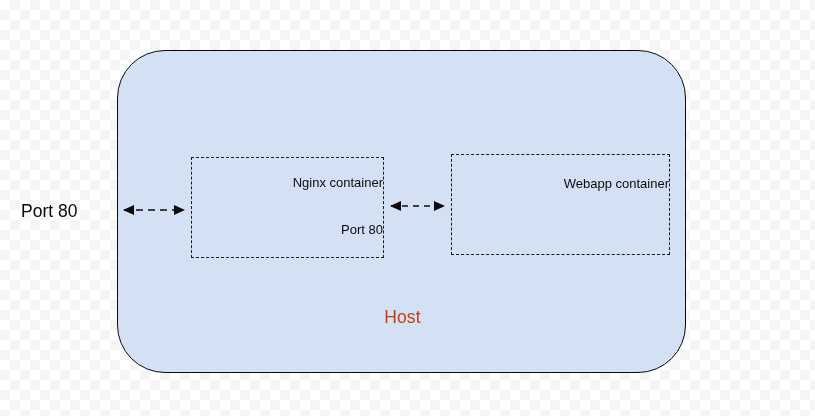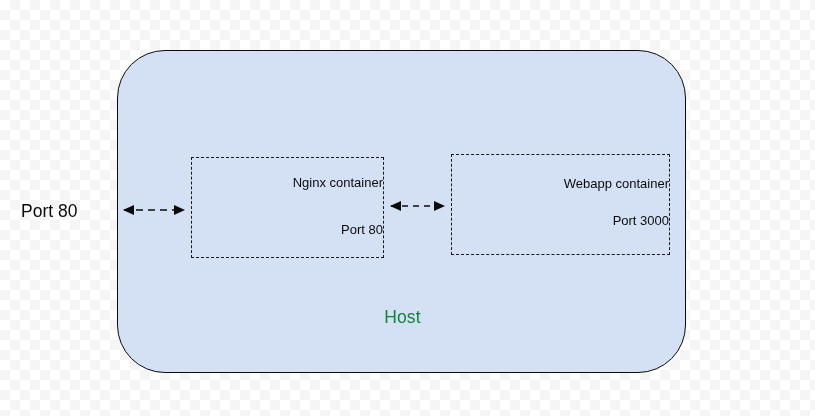--- a/index.html
+++ b/index.html
@@ -37,21 +37,21 @@
     border-radius: 48px;
     background: #d4e1f5;
   }
   .host-label {
     position: absolute;
     left: 0;
     top: 258px;
     width: 569px;
     text-align: center;
     font-size: 17.5px;
-    color: #15803d;
+    color: #c2410c;
     line-height: 1;
     letter-spacing: 0.1px;
   }
 
   
   .container-box {
     position: absolute;
     box-sizing: border-box;
     border: 1.6px dashed #1a1a1a;
     background: transparent;
@@ -116,21 +116,20 @@
     <div class="host-label">Host</div>
   </div>
 
   <div class="container-box" id="nginx-container">
     <div class="ctitle">Nginx container</div>
     <div class="cport">Port 80</div>
   </div>
 
   <div class="container-box" id="webapp-container">
     <div class="ctitle">Webapp container</div>
-    <div class="cport">Port 3000</div>
   </div>
 
   <svg class="arrow-layer" viewBox="0 0 815 416" width="815" height="416">
     <defs>
       <marker id="arrow-end" viewBox="0 0 10 10" refX="9" refY="5" markerWidth="7" markerHeight="7" orient="auto-start-reverse">
         <path d="M 0 0.6 L 10 5 L 0 9.4 z" fill="#0b0b0b"></path>
       </marker>
       <marker id="arrow-start" viewBox="0 0 10 10" refX="9" refY="5" markerWidth="7" markerHeight="7" orient="auto-start-reverse">
         <path d="M 0 0.6 L 10 5 L 0 9.4 z" fill="#0b0b0b"></path>
       </marker>

